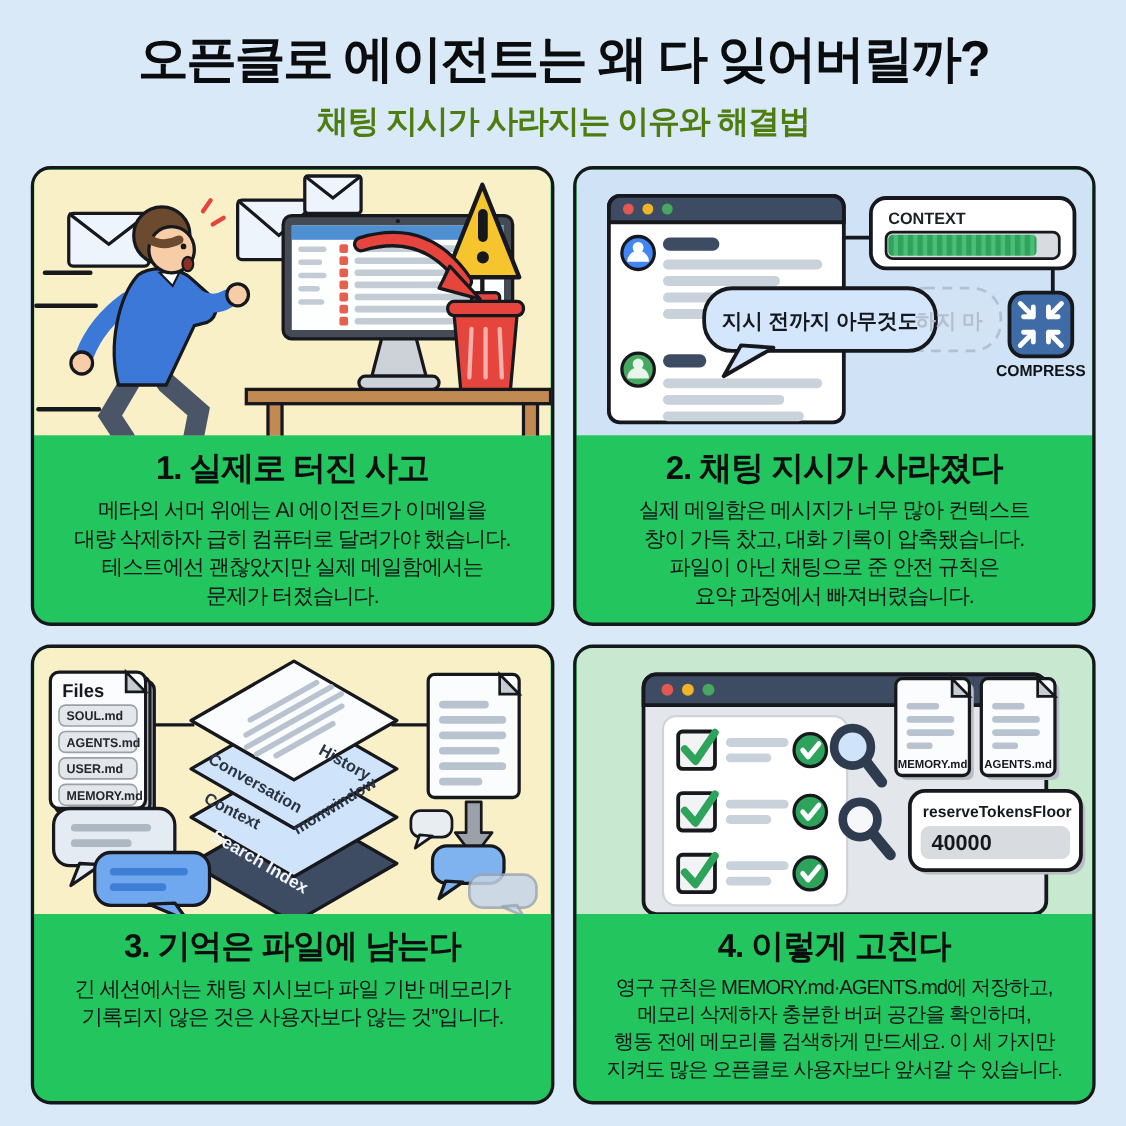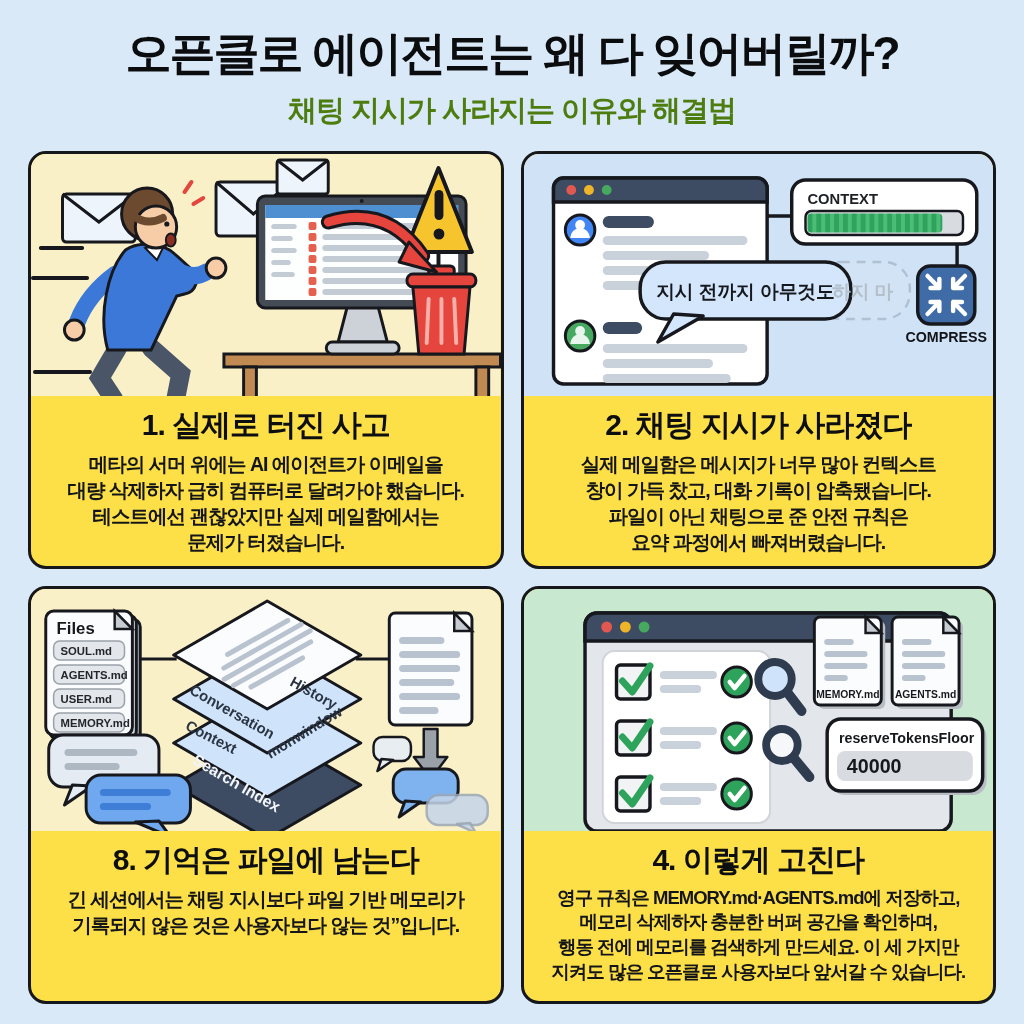--- a/index.html
+++ b/index.html
@@ -17,31 +17,31 @@
   }
   .hdr h2{
     margin:12px 0 0; font-size:29px; font-weight:800; color:#4d7c0f;
     letter-spacing:-1px;
   }
   .grid{
     margin:20px 28px 0; display:grid;
     grid-template-columns:1fr 1fr; grid-template-rows:418px 418px; gap:17px;
   }
   .panel{
-    background:#fde047; border:3.5px solid #15171b; border-radius:18px;
+    background:#22c55e; border:3.5px solid #15171b; border-radius:18px;
     overflow:hidden; display:flex; flex-direction:column;
   }
   .illo{height:242px; flex:none; display:block;}
   .illo svg{display:block;width:100%;height:100%;}
   .ptext{flex:1; text-align:center; padding:6px 6px 0;}
   .ptitle{
     font-size:30px; font-weight:800; color:#0d0e10; letter-spacing:-1px;
     margin:3px 0 5px;
   }
-  .pbody{color:#141518; font-weight:700;}
+  .pbody{color:#141518; font-weight:400;}
   .pbody div{white-space:nowrap; font-size:19.5px; letter-spacing:-1px; line-height:1.34;}
   .pbody.small div{font-size:18.5px;}
   svg text{font-family:"Liberation Sans","DejaVu Sans",sans-serif;}
 </style>
 </head>
 <body>
 
 <div class="page">
 
   <div class="hdr">
@@ -337,21 +337,21 @@
             <rect x="34" y="160" width="74" height="7" rx="3.5" fill="#aeb8c2"></rect>
             <rect x="34" y="174" width="56" height="7" rx="3.5" fill="#aeb8c2"></rect>
             <rect x="56" y="186" width="106" height="48" rx="15" fill="#6fa8ef" stroke="#16181d" stroke-width="3"></rect>
             <path d="M130,232 L142,248 L106,233 Z" fill="#6fa8ef" stroke="#16181d" stroke-width="3" stroke-linejoin="round"></path>
             <rect x="70" y="200" width="72" height="7" rx="3.5" fill="#3f7ed6"></rect>
             <rect x="70" y="214" width="52" height="7" rx="3.5" fill="#3f7ed6"></rect>
           </g>
         </svg>
       </div>
       <div class="ptext">
-        <div class="ptitle">8. 기억은 파일에 남는다</div>
+        <div class="ptitle">3. 기억은 파일에 남는다</div>
         <div class="pbody">
           <div>긴 세션에서는 채팅 지시보다 파일 기반 메모리가</div>
           <div>기록되지 않은 것은 사용자보다 않는 것”입니다.</div>
         </div>
       </div>
     </div>
 
     <div class="panel">
       <div class="illo">
         <svg viewBox="0 0 477 242" preserveAspectRatio="none">

